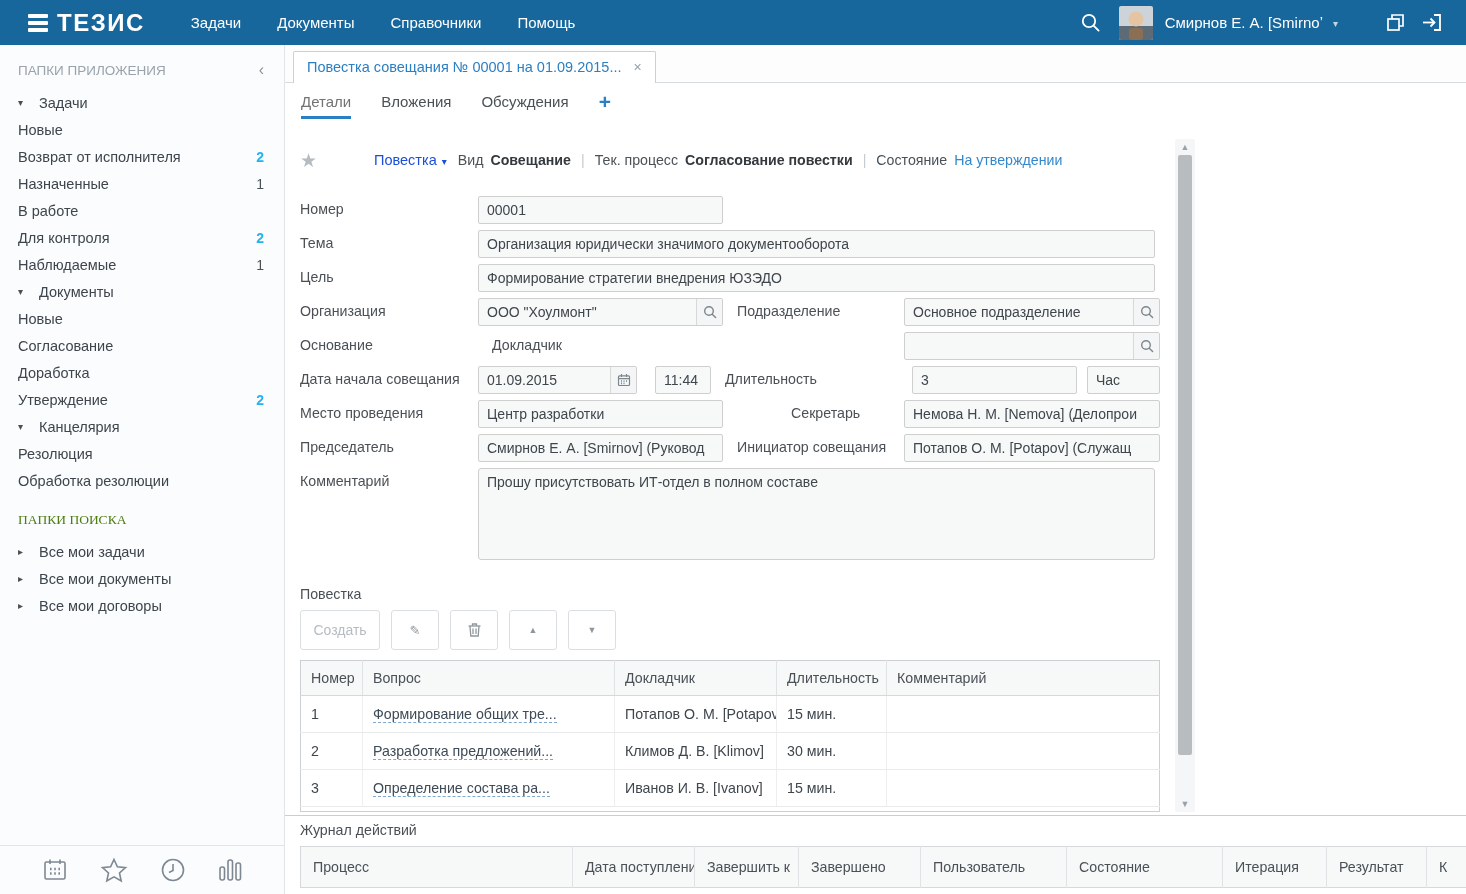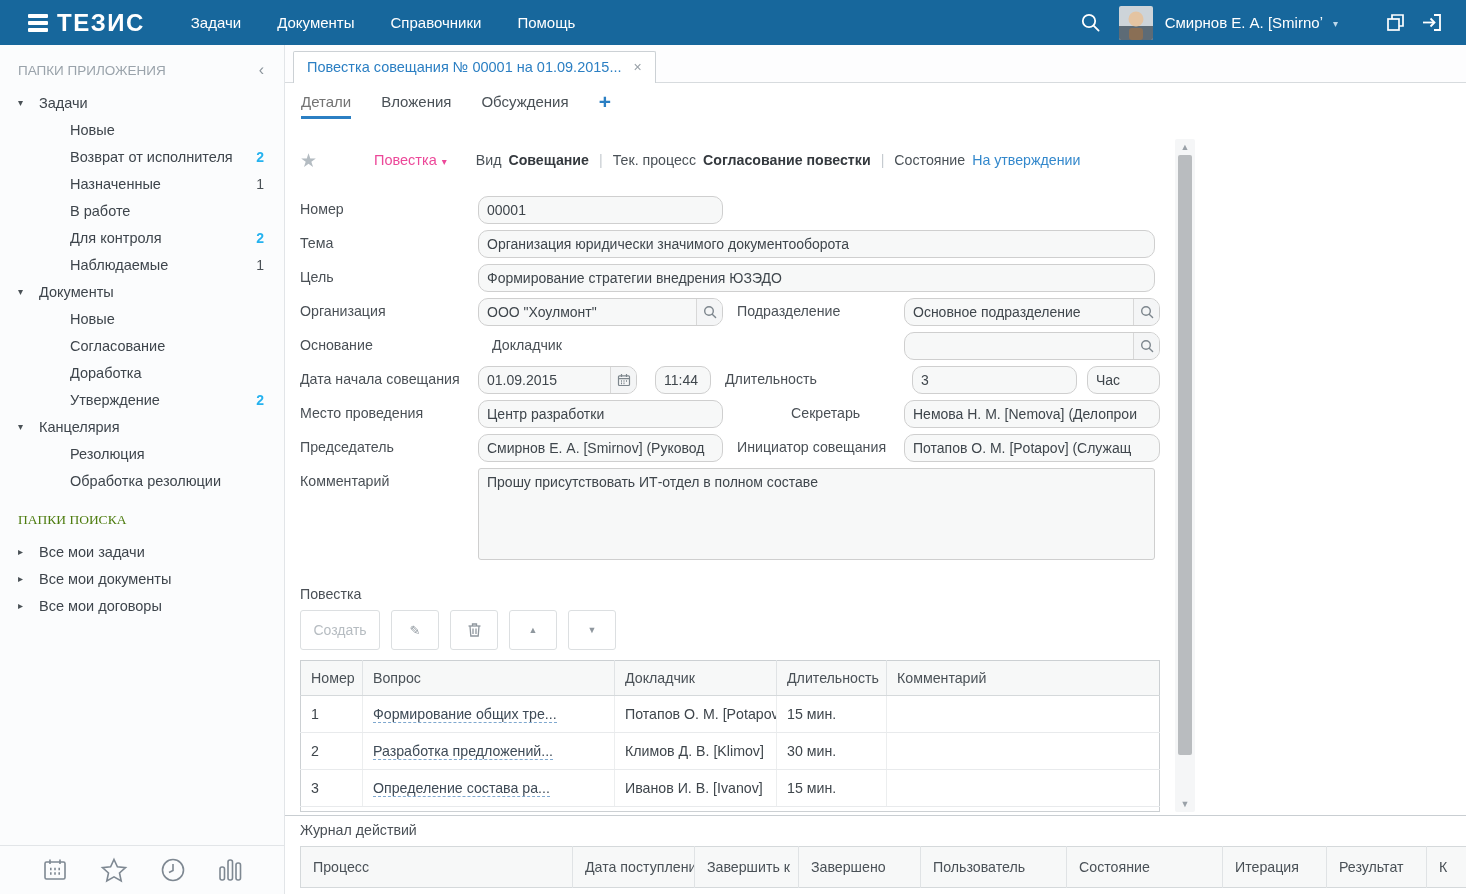--- a/index.html
+++ b/index.html
@@ -25,21 +25,21 @@
   .app-body { display:flex; height:849px; }
 
   
   .sidebar { width:285px; background:#fbfcfd; border-right:1px solid #e2e5e8; display:flex; flex-direction:column; flex:none; }
   .side-scroll { flex:1; padding-top:10px; overflow:hidden; }
   .side-header { display:flex; justify-content:space-between; align-items:center; color:#9aa3ab;
     font-size:13.5px; padding:6px 20px 10px 18px; }
   .collapse-btn { color:#8b949c; font-size:16px; cursor:pointer; }
   .trow { height:27px; display:flex; align-items:center; padding:0 20px 0 18px; color:#3e454c; font-size:14.5px; cursor:pointer; }
   .trow .arr { width:21px; font-size:10px; color:#4a5156; flex:none; }
-  .trow.lvl1 { padding-left:70px; }
+  .trow.lvl1 { padding-left:18px; }
   .cnt { margin-left:auto; font-size:14px; }
   .cnt.cyan { color:#25b2ef; font-weight:bold; }
   .cnt.dim { color:#4a5156; }
   .side-header2 { color:#4d7c0f; font-size:13.5px; padding:18px 18px 10px 18px;font-family:Liberation Serif, serif; }
   .sidebar-footer { height:49px; border-top:1px solid #e2e5e8; display:flex; align-items:center;
     justify-content:space-between; padding:0 42px; }
   .sidebar-footer .f-ic { display:flex; cursor:pointer; }
 
   
   .main { flex:1; position:relative; display:flex; flex-direction:column; background:#fff; }
@@ -52,33 +52,33 @@
   .inner-tabs { height:36px; display:flex; align-items:stretch; padding-left:16px; gap:30px; }
   .itab { display:flex; align-items:center; font-size:15px; color:#4a5157; border-bottom:3px solid transparent; padding-top:3px; cursor:pointer; }
   .itab.active { color:#737373; border-bottom-color:#2b7fc3; }
   .itab-add { display:flex; align-items:center; color:#2b7fc3; font-size:21px; font-weight:bold; padding-top:2px; cursor:pointer; }
 
   .content-row { flex:1; position:relative; }
   .form-area { margin-left:15px; width:860px; }
 
   .doc-header { margin-top:31px; display:flex; align-items:center; height:20px; }
   .fav-star { color:#b4bcc2; font-size:19px; width:20px; margin-right:54px; cursor:pointer; }
-  .doc-type { color:#ec4899; font-size:14.5px; cursor:pointer; }
+  .doc-type { color:#1d4ed8; font-size:14.5px; cursor:pointer; }
   .doc-type .caret { font-size:10px; margin-left:5px; }
-  .doc-meta { margin-left:29px; display:flex; align-items:flex-start; gap:7px; font-size:14.2px; color:#4a5157; white-space:nowrap; }
+  .doc-meta { margin-left:11px; display:flex; align-items:flex-start; gap:7px; font-size:14.2px; color:#4a5157; white-space:nowrap; }
   .doc-meta b { color:#34393e; }
   .doc-meta .sep { color:#c6cbd0; padding:0 3px; }
   .state-link { color:#3388cc; cursor:pointer; }
 
   .form-rows { margin-top:26px; }
   .frow { display:flex; margin-bottom:6px; }
   .flabel { width:178px; flex:none; padding-top:5px; font-size:14.2px; color:#4a5056; }
   .flabel2 { flex:1; padding-top:5px; padding-left:14px; font-size:14.2px; color:#4a5056; white-space:nowrap; overflow:hidden; }
   .flabel2.indent { padding-left:68px; }
-  .inp, .grp { background:#f7f8f8; border:1px solid #cfcfcf; border-radius:10px; height:28px; }
+  .inp, .grp { background:#f7f8f8; border:1px solid #cfcfcf; border-radius:2px; height:28px; }
   .inp { padding:0 8px; display:flex; align-items:center; font-size:14px; color:#3f464c; white-space:nowrap; overflow:hidden; }
   .grp { display:flex; overflow:hidden; }
   .grp .gtext { flex:1; padding:0 8px; display:flex; align-items:center; font-size:14px; color:#3f464c; white-space:nowrap; overflow:hidden; }
   .grp .addon { width:26px; flex:none; border-left:1px solid #d8d8d8; background:#f4f5f6; display:flex; align-items:center; justify-content:center; cursor:pointer; }
   .w245{width:245px;flex:none;} .w677{width:677px;flex:none;} .w250{width:256px;flex:none;}
   .w159{width:159px;flex:none;} .w68{width:56px;flex:none;} .w165{width:165px;flex:none;} .w73{width:73px;flex:none;}
   .gap18{width:18px;flex:none;} .gap10{width:10px;flex:none;}
   .comment-box { width:677px; height:92px; background:#f7f8f8; border:1px solid #cfcfcf; border-radius:3px;
     padding:5px 8px; font-size:14px; color:#3f464c; }
 

